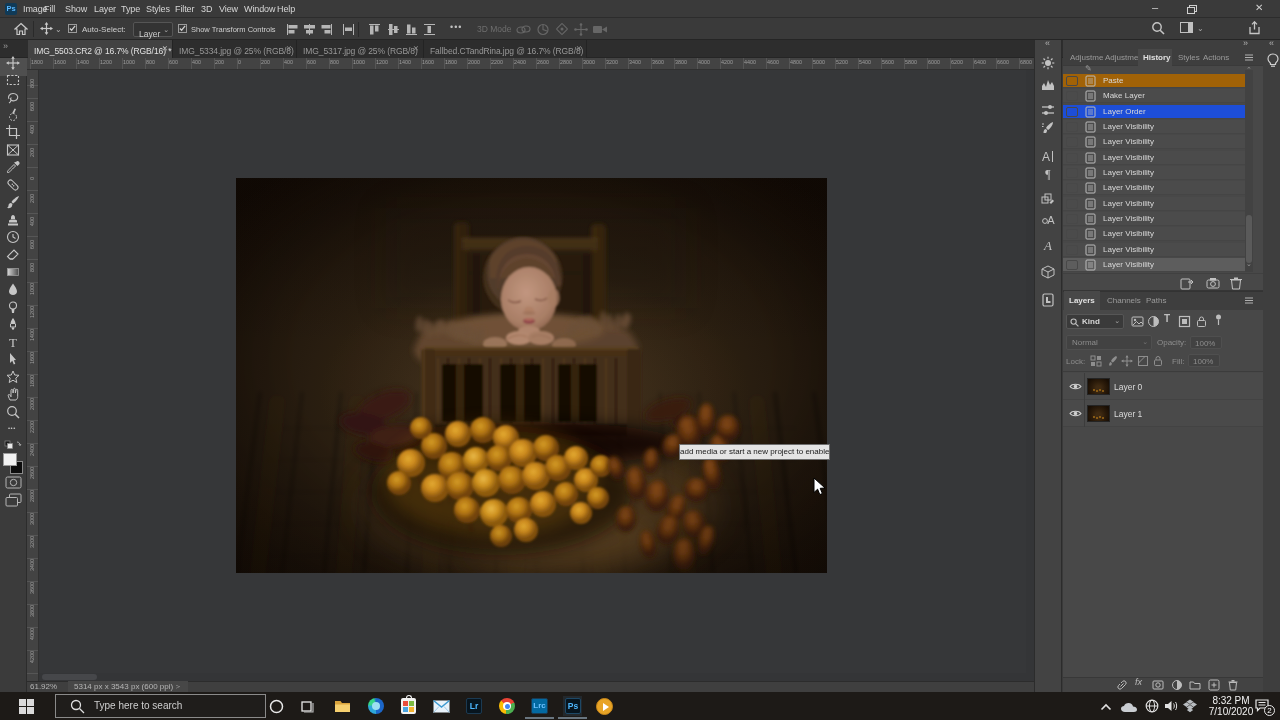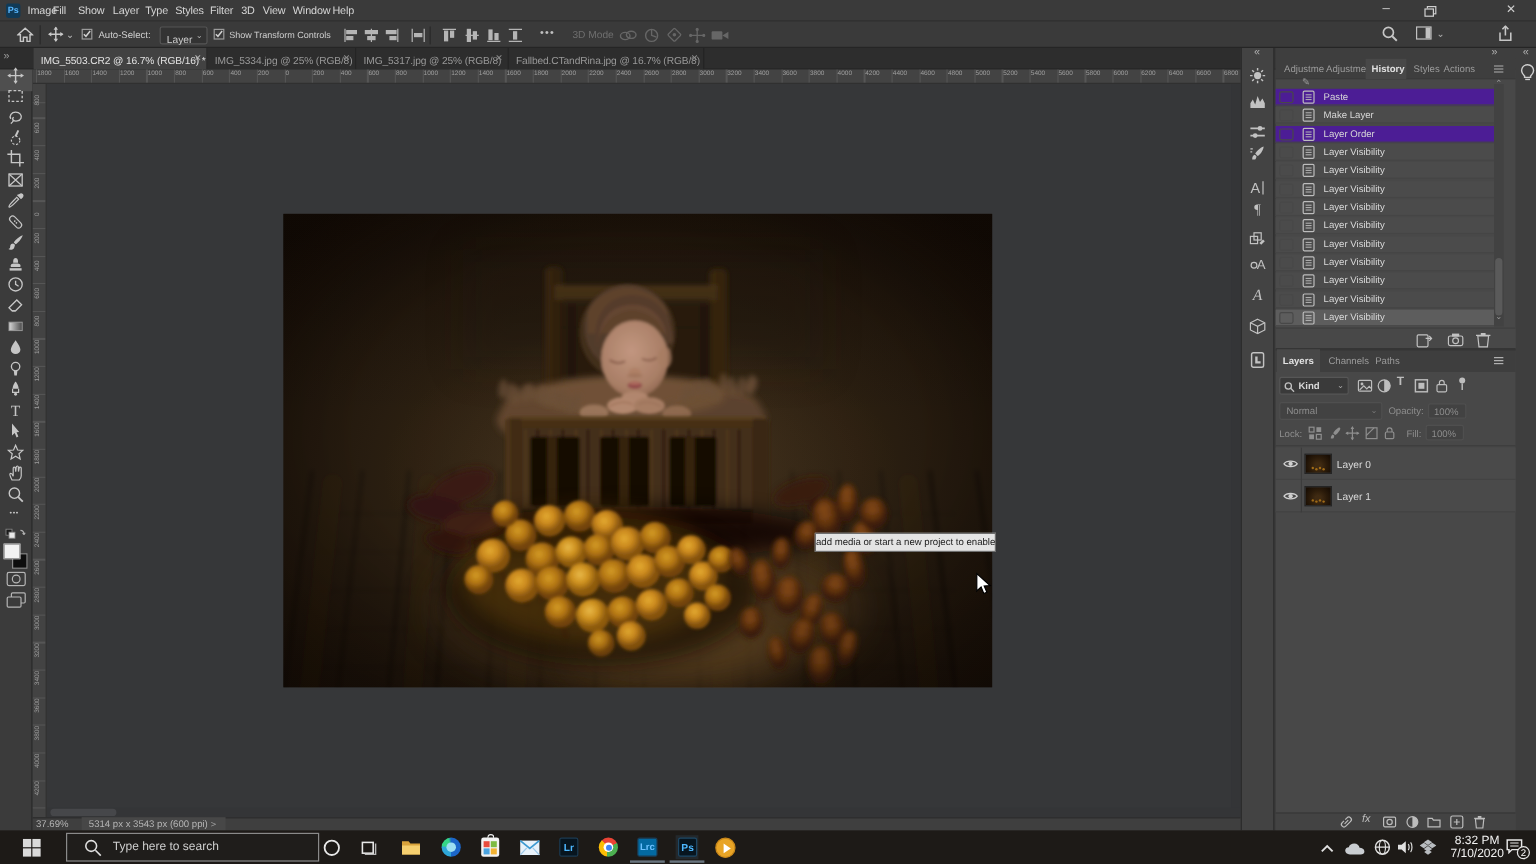--- a/index.html
+++ b/index.html
@@ -230,21 +230,21 @@
 <div class="a" style="left:29px;top:479px;white-space:nowrap;font-size:6px;color:#9e9e9e;transform:rotate(-90deg) scale(.9);transform-origin:0 0;">2600</div>
 <div class="a" style="left:29px;top:502px;white-space:nowrap;font-size:6px;color:#9e9e9e;transform:rotate(-90deg) scale(.9);transform-origin:0 0;">2800</div>
 <div class="a" style="left:29px;top:525px;white-space:nowrap;font-size:6px;color:#9e9e9e;transform:rotate(-90deg) scale(.9);transform-origin:0 0;">3000</div>
 <div class="a" style="left:29px;top:548px;white-space:nowrap;font-size:6px;color:#9e9e9e;transform:rotate(-90deg) scale(.9);transform-origin:0 0;">3200</div>
 <div class="a" style="left:29px;top:571px;white-space:nowrap;font-size:6px;color:#9e9e9e;transform:rotate(-90deg) scale(.9);transform-origin:0 0;">3400</div>
 <div class="a" style="left:29px;top:594px;white-space:nowrap;font-size:6px;color:#9e9e9e;transform:rotate(-90deg) scale(.9);transform-origin:0 0;">3600</div>
 <div class="a" style="left:29px;top:617px;white-space:nowrap;font-size:6px;color:#9e9e9e;transform:rotate(-90deg) scale(.9);transform-origin:0 0;">3800</div>
 <div class="a" style="left:29px;top:640px;white-space:nowrap;font-size:6px;color:#9e9e9e;transform:rotate(-90deg) scale(.9);transform-origin:0 0;">4000</div>
 <div class="a" style="left:29px;top:663px;white-space:nowrap;font-size:6px;color:#9e9e9e;transform:rotate(-90deg) scale(.9);transform-origin:0 0;">4200</div>
 <div class="a" style="left:27px;top:681px;width:1007px;height:11px;background:#3f3f3f;border-top:1px solid #2c2c2c"></div>
-<div class="a" style="left:30px;top:682px;white-space:nowrap;font-size:8px;color:#b5b5b5">37.69%</div>
+<div class="a" style="left:30px;top:682px;white-space:nowrap;font-size:8px;color:#b5b5b5">61.92%</div>
 <div class="a" style="left:68px;top:681px;width:120px;height:11px;background:#474747"></div>
 <div class="a" style="left:74px;top:682px;white-space:nowrap;font-size:8px;color:#b5b5b5">5314 px x 3543 px (600 ppi)</div>
 <div class="a" style="left:174px;top:681px;white-space:nowrap;font-size:8px;color:#a0a0a0">＞</div>
 <div class="a" style="left:0px;top:58px;width:27px;height:634px;background:#3b3b3b;border-right:1px solid #2c2c2c"></div>
 <div class="a" style="left:0px;top:58px;width:27px;height:18px;background:#4f4f4f"></div>
 <svg class="a" style="left:6px;top:56px" width="14" height="14" viewBox="0 0 14 14">
     <g stroke="#c6c6c6" stroke-width="1.2">
       <line x1="7" y1="1.5" x2="7" y2="12.5"></line>
       <line x1="1.5" y1="7" x2="12.5" y2="7"></line>
     </g>
@@ -782,41 +782,41 @@
 <div class="a" style="left:1178px;top:53px;white-space:nowrap;font-size:8px;color:#9b9b9b">Styles</div>
 <div class="a" style="left:1203px;top:53px;white-space:nowrap;font-size:8px;color:#9b9b9b">Actions</div>
 <svg class="a" style="left:1245px;top:54px" width="8" height="7" viewBox="0 0 8 7">
     <g stroke="#b0b0b0" stroke-width="1">
       <line x1="0" y1="1" x2="8" y2="1"></line>
       <line x1="0" y1="3.5" x2="8" y2="3.5"></line>
       <line x1="0" y1="6" x2="8" y2="6"></line>
     </g>
   </svg>
 <div class="a" style="left:1085px;top:64px;white-space:nowrap;font-size:8px;color:#9a9a9a">✎</div>
-<div class="a" style="left:1063px;top:74px;width:182px;height:14px;background:#4c1d95;border-bottom:1px solid #454545">
+<div class="a" style="left:1063px;top:74px;width:182px;height:14px;background:#a16207;border-bottom:1px solid #454545">
     <div style="position:absolute;left:3px;top:2px;width:12px;height:10px;border:1px solid #484848;border-radius:2px"></div>
     <svg style="position:absolute;left:22px;top:1px" width="11" height="12" viewBox="0 0 11 12">
       <rect x="1" y="1" width="9" height="10" rx="1" fill="none" stroke="#bdbdbd" stroke-width="1"></rect>
       <line x1="3" y1="4" x2="8" y2="4" stroke="#bdbdbd" stroke-width=".8"></line>
       <line x1="3" y1="6" x2="8" y2="6" stroke="#bdbdbd" stroke-width=".8"></line>
       <line x1="3" y1="8" x2="8" y2="8" stroke="#bdbdbd" stroke-width=".8"></line>
     </svg>
     <span style="position:absolute;left:40px;top:2px;font-size:8px;color:#d8d8d8">Paste</span>
   </div>
 <div class="a" style="left:1063px;top:89px;width:182px;height:14px;background:#4b4b4b;border-bottom:1px solid #454545">
     <div style="position:absolute;left:3px;top:2px;width:12px;height:10px;border:1px solid #484848;border-radius:2px"></div>
     <svg style="position:absolute;left:22px;top:1px" width="11" height="12" viewBox="0 0 11 12">
       <rect x="1" y="1" width="9" height="10" rx="1" fill="none" stroke="#bdbdbd" stroke-width="1"></rect>
       <line x1="3" y1="4" x2="8" y2="4" stroke="#bdbdbd" stroke-width=".8"></line>
       <line x1="3" y1="6" x2="8" y2="6" stroke="#bdbdbd" stroke-width=".8"></line>
       <line x1="3" y1="8" x2="8" y2="8" stroke="#bdbdbd" stroke-width=".8"></line>
     </svg>
     <span style="position:absolute;left:40px;top:2px;font-size:8px;color:#d8d8d8">Make Layer</span>
   </div>
-<div class="a" style="left:1063px;top:105px;width:182px;height:14px;background:#4c1d95;border-bottom:1px solid #454545">
+<div class="a" style="left:1063px;top:105px;width:182px;height:14px;background:#1d4ed8;border-bottom:1px solid #454545">
     <div style="position:absolute;left:3px;top:2px;width:12px;height:10px;border:1px solid #484848;border-radius:2px"></div>
     <svg style="position:absolute;left:22px;top:1px" width="11" height="12" viewBox="0 0 11 12">
       <rect x="1" y="1" width="9" height="10" rx="1" fill="none" stroke="#bdbdbd" stroke-width="1"></rect>
       <line x1="3" y1="4" x2="8" y2="4" stroke="#bdbdbd" stroke-width=".8"></line>
       <line x1="3" y1="6" x2="8" y2="6" stroke="#bdbdbd" stroke-width=".8"></line>
       <line x1="3" y1="8" x2="8" y2="8" stroke="#bdbdbd" stroke-width=".8"></line>
     </svg>
     <span style="position:absolute;left:40px;top:2px;font-size:8px;color:#d8d8d8">Layer Order</span>
   </div>
 <div class="a" style="left:1063px;top:120px;width:182px;height:14px;background:#4b4b4b;border-bottom:1px solid #454545">

